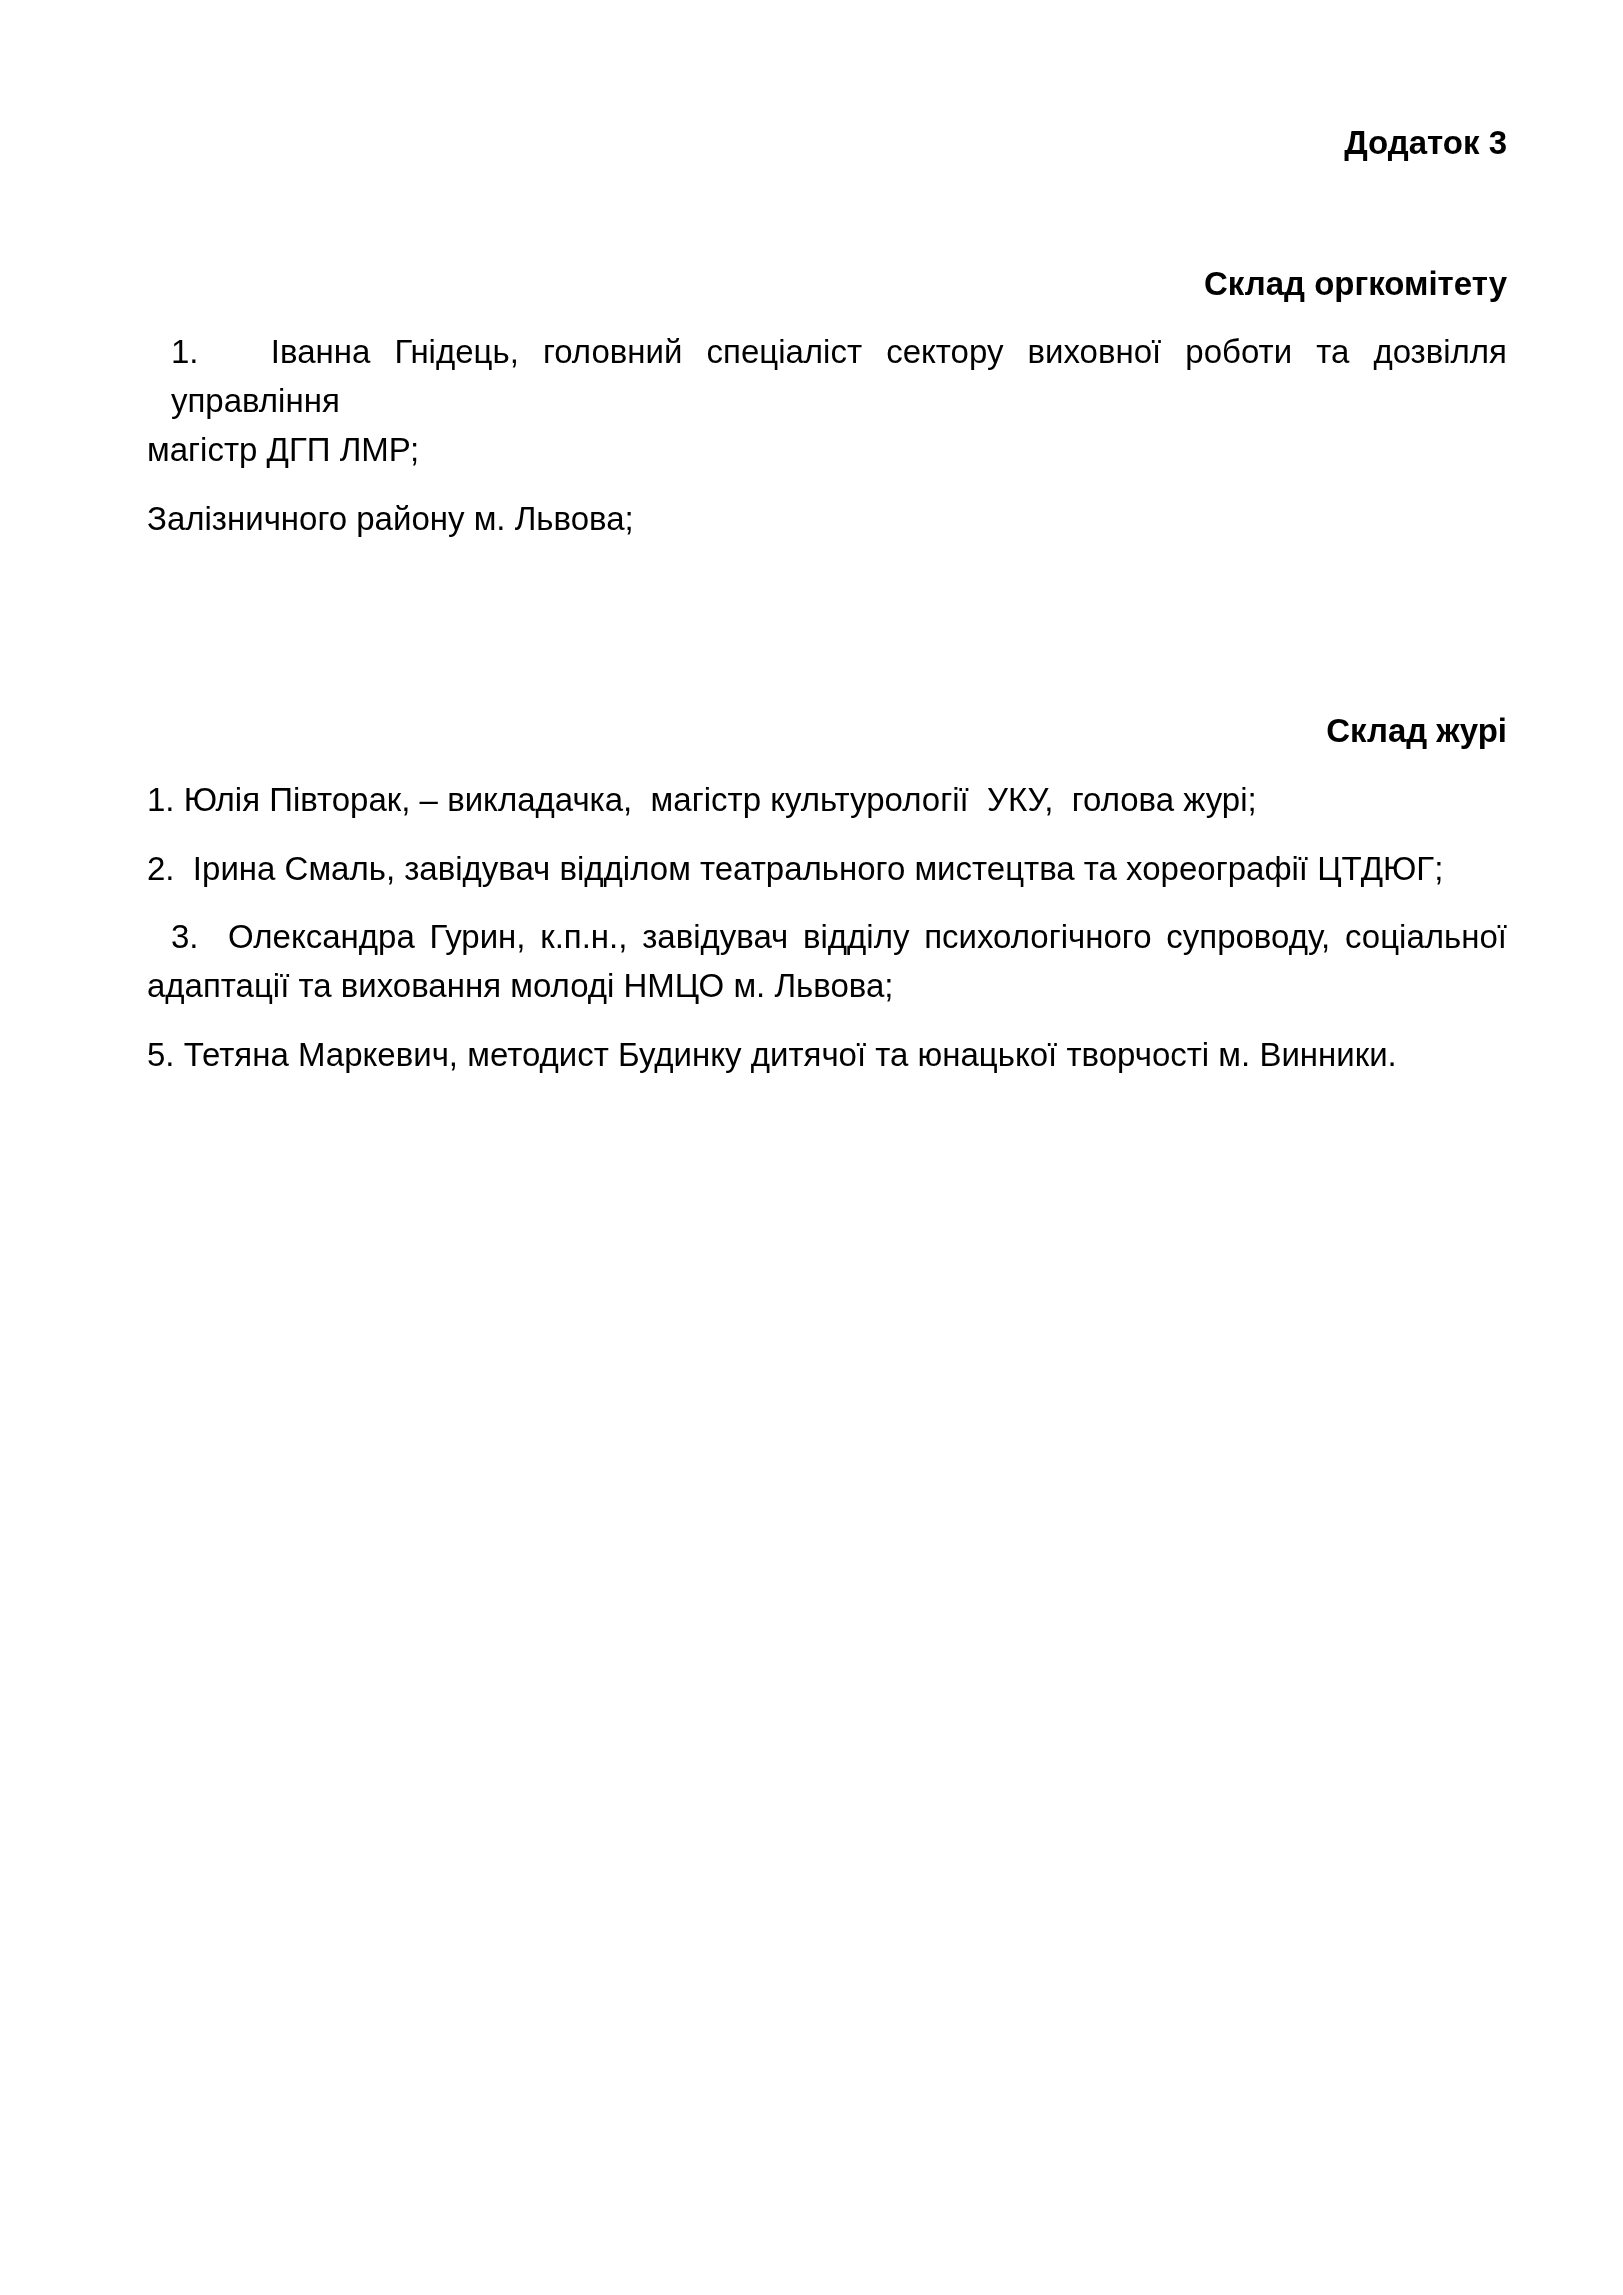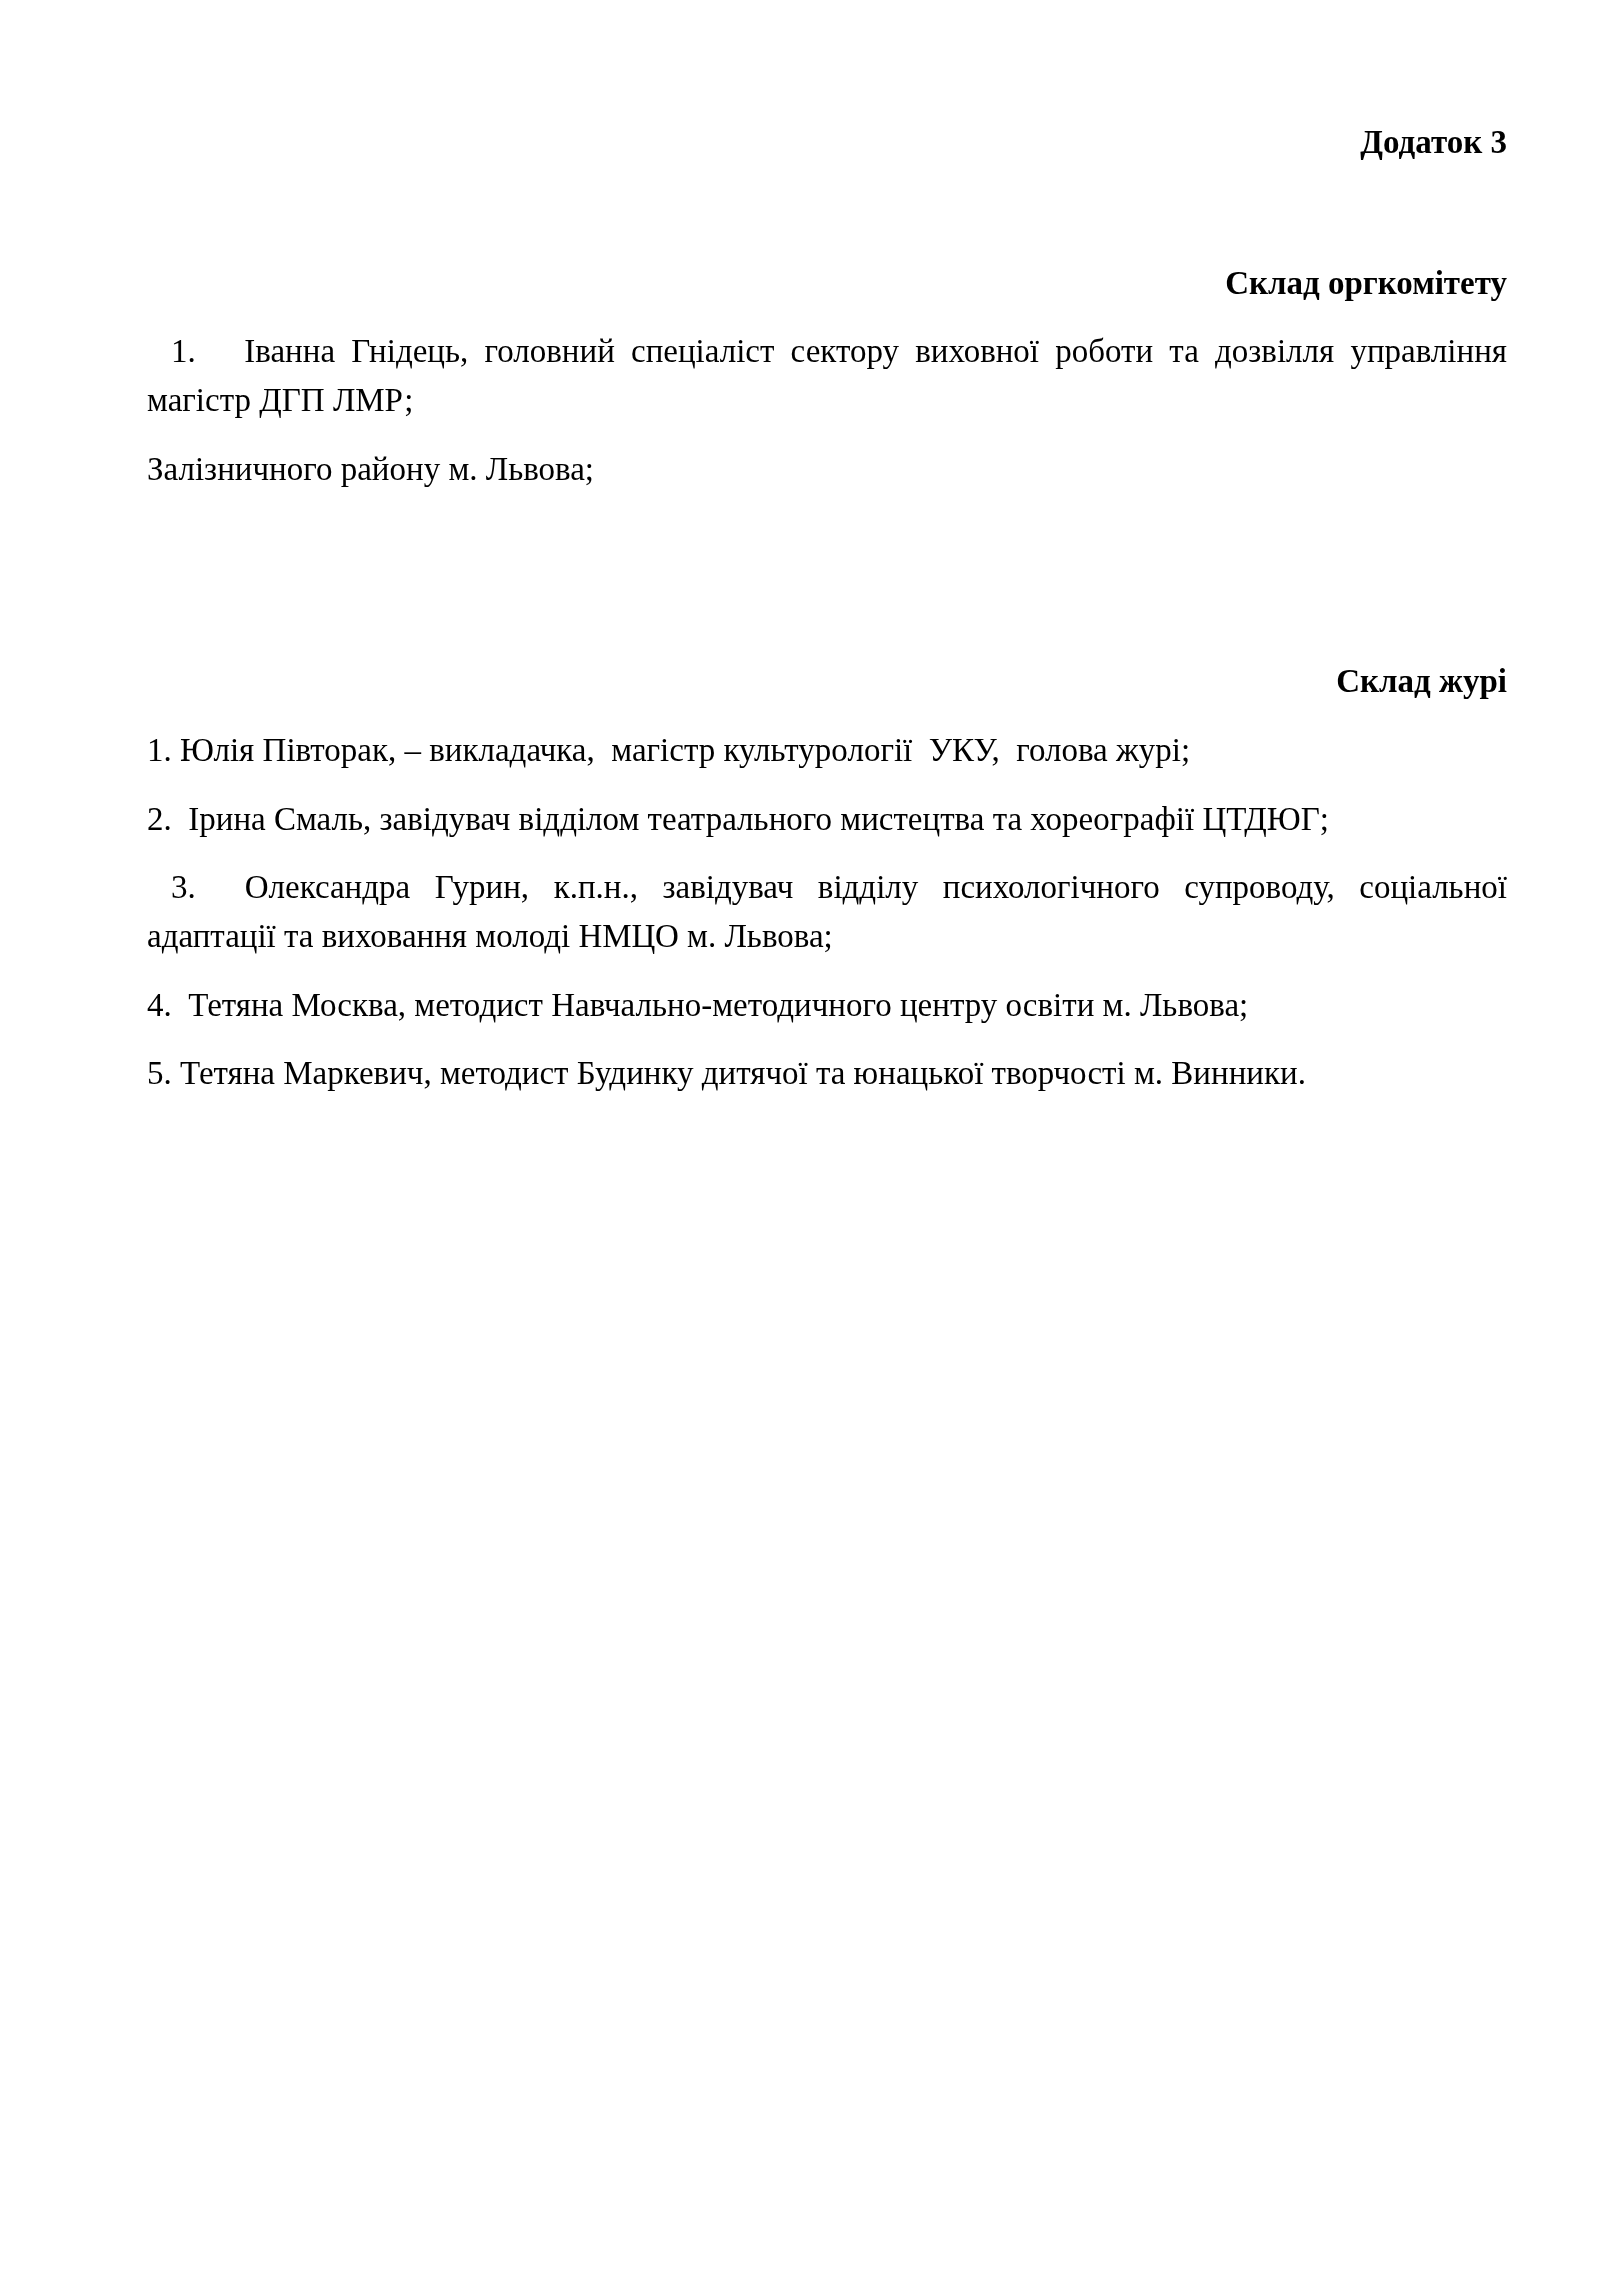--- a/index.html
+++ b/index.html
@@ -17,21 +17,20 @@
     font-family: "Liberation Sans", "DejaVu Sans", sans-serif;
     font-size: 33px;
     line-height: 49px;
     overflow: hidden;
   }
   .content {
     position: absolute;
     top: 118px;
     left: 147px;
     width: 1360px;
-    font-family: Liberation Serif, serif;
   }
   .appendix {
     margin: 0 0 19.6px 0;
     text-align: right;
     font-weight: bold;
   }
   .spacer { width: 100%; }
   .s1 { height: 72px; }
   .s2 { height: 144px; }
   .section-title {
@@ -87,23 +86,20 @@
 
     <div class="para">
       <span class="line">2.&nbsp; Ірина Смаль, завідувач відділом театрального мистецтва та хореографії ЦТДЮГ;</span>
     </div>
 
     <div class="para">
       <span class="line jfy">3.&nbsp; Олександра Гурин, к.п.н., завідувач відділу психологічного супроводу, соціальної</span>
       <span class="line">адаптації та виховання молоді НМЦО м. Львова;</span>
     </div>
 
-    <div class="para">
-      <span class="line">4.&nbsp; Тетяна Москва, методист Навчально-методичного центру освіти м. Львова;</span>
-    </div>
 
     <div class="para">
       <span class="line">5. Тетяна Маркевич, методист Будинку дитячої та юнацької творчості м. Винники.</span>
     </div>
 
   </div>
 </div>
 
 
 </body></html>

